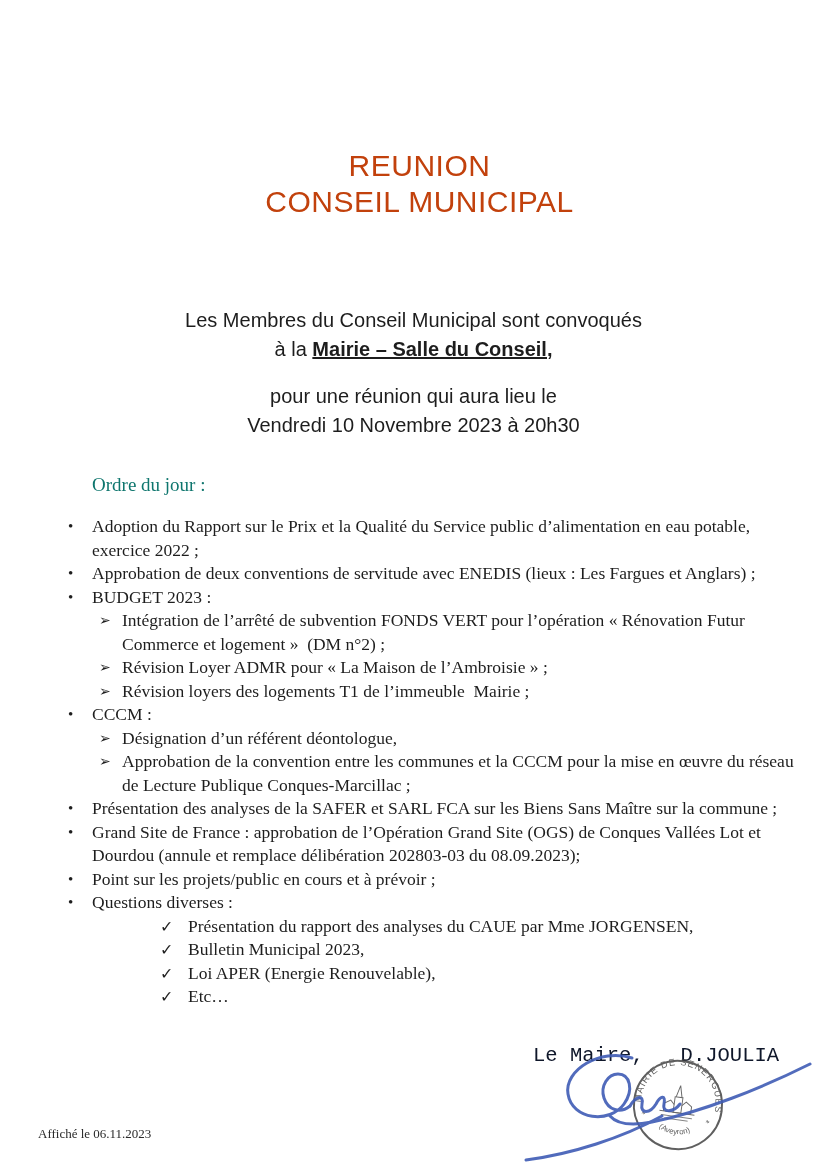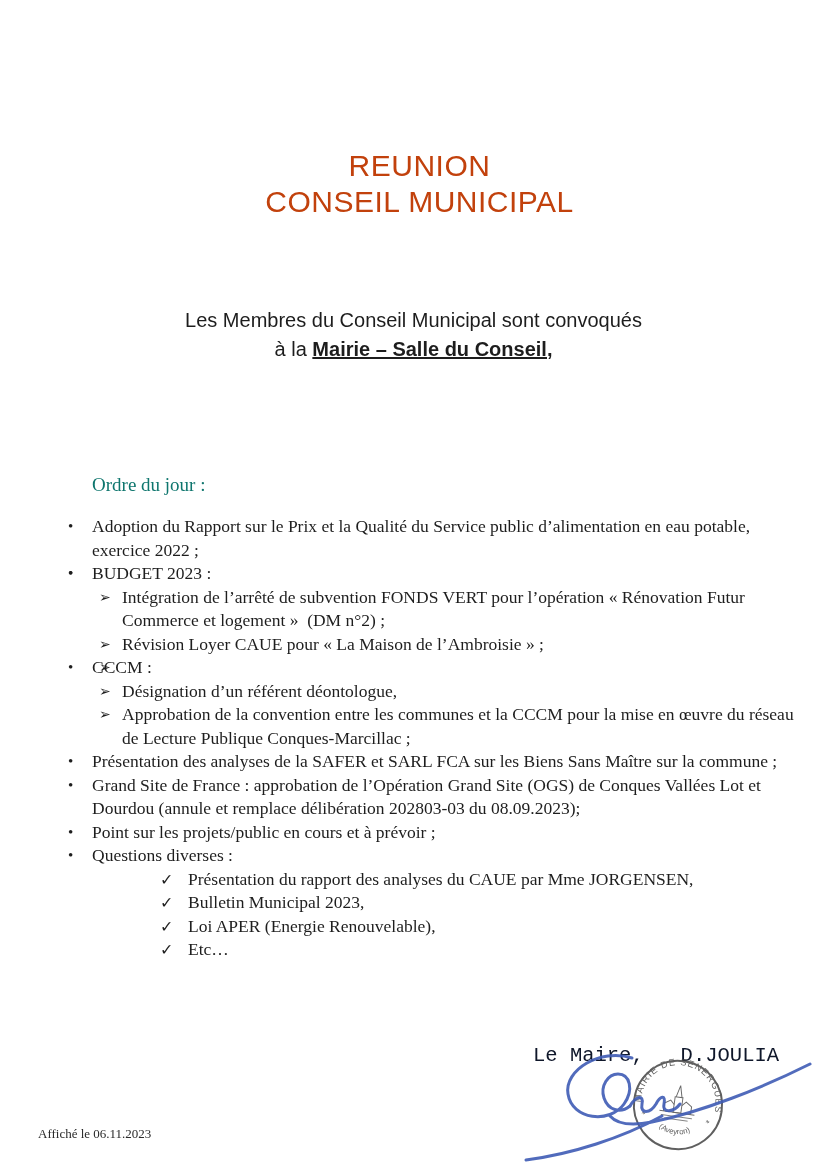--- a/index.html
+++ b/index.html
@@ -61,30 +61,34 @@
   <div class="title-block">
     <div>REUNION</div>
     <div>CONSEIL MUNICIPAL</div>
   </div>
 
   <div class="convoc convoc-a">
     <div>Les Membres du Conseil Municipal sont convoqués</div>
     <div><span>à la </span><span class="emph">Mairie – Salle du Conseil,</span></div>
   </div>
 
+  <div class="convoc convoc-b">
+    <div>pour une réunion qui aura lieu le</div>
+    <div>Vendredi 10 Novembre 2023 à 20h30</div>
+  </div>
 
   <div class="ordre-heading">Ordre du jour :</div>
 
   <div class="agenda">
     <div class="item l1"><span class="marker">•</span><span>Adoption du Rapport sur le Prix et la Qualité du Service public d’alimentation en eau potable, exercice 2022 ;</span></div>
-    <div class="item l1"><span class="marker">•</span></div>
+    <div class="item l1"><span class="marker">•</span><span>Approbation de deux conventions de servitude avec ENEDIS (lieux : Les Fargues et Anglars) ;</span></div>
     <div class="item l1"><span class="marker">•</span><span>BUDGET 2023 :</span></div>
     <div class="item l2"><span class="marker">➢</span><span>Intégration de l’arrêté de subvention FONDS VERT pour l’opération « Rénovation Futur Commerce et logement »  (DM n°2) ;</span></div>
-    <div class="item l2"><span class="marker">➢</span><span>Révision Loyer CAUE pour « La Maison de l’Ambroisie » ;</span></div>
-    <div class="item l2"><span class="marker">➢</span></div>
+    <div class="item l2"><span class="marker">➢</span><span>Révision Loyer ADMR pour « La Maison de l’Ambroisie » ;</span></div>
+    <div class="item l2"><span class="marker">➢</span><span>Révision loyers des logements T1 de l’immeuble  Mairie ;</span></div>
     <div class="item l1"><span class="marker">•</span><span>CCCM :</span></div>
     <div class="item l2"><span class="marker">➢</span><span>Désignation d’un référent déontologue,</span></div>
     <div class="item l2"><span class="marker">➢</span><span>Approbation de la convention entre les communes et la CCCM pour la mise en œuvre du réseau de Lecture Publique Conques-Marcillac ;</span></div>
     <div class="item l1"><span class="marker">•</span><span>Présentation des analyses de la SAFER et SARL FCA sur les Biens Sans Maître sur la commune ;</span></div>
     <div class="item l1"><span class="marker">•</span><span>Grand Site de France : approbation de l’Opération Grand Site (OGS) de Conques Vallées Lot et Dourdou (annule et remplace délibération 202803-03 du 08.09.2023);</span></div>
     <div class="item l1"><span class="marker">•</span><span>Point sur les projets/public en cours et à prévoir ;</span></div>
     <div class="item l1"><span class="marker">•</span><span>Questions diverses :</span></div>
     <div class="item l3"><span class="marker">✓</span><span>Présentation du rapport des analyses du CAUE par Mme JORGENSEN,</span></div>
     <div class="item l3"><span class="marker">✓</span><span>Bulletin Municipal 2023,</span></div>
     <div class="item l3"><span class="marker">✓</span><span>Loi APER (Energie Renouvelable),</span></div>

